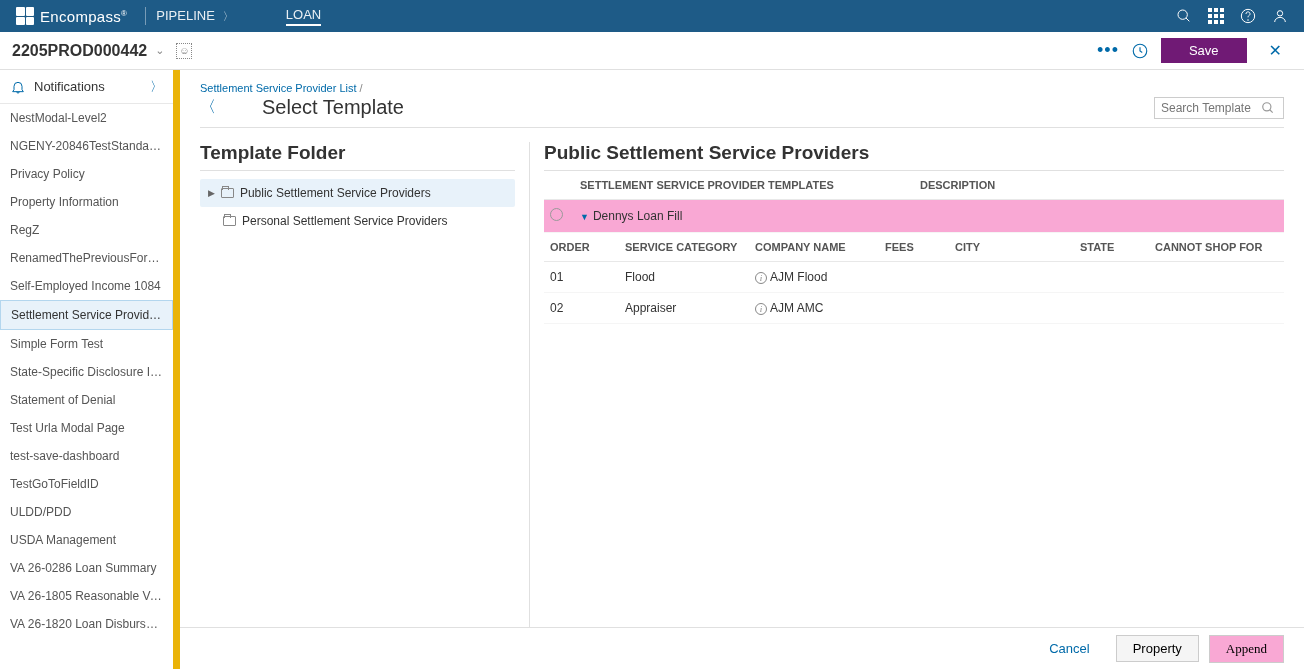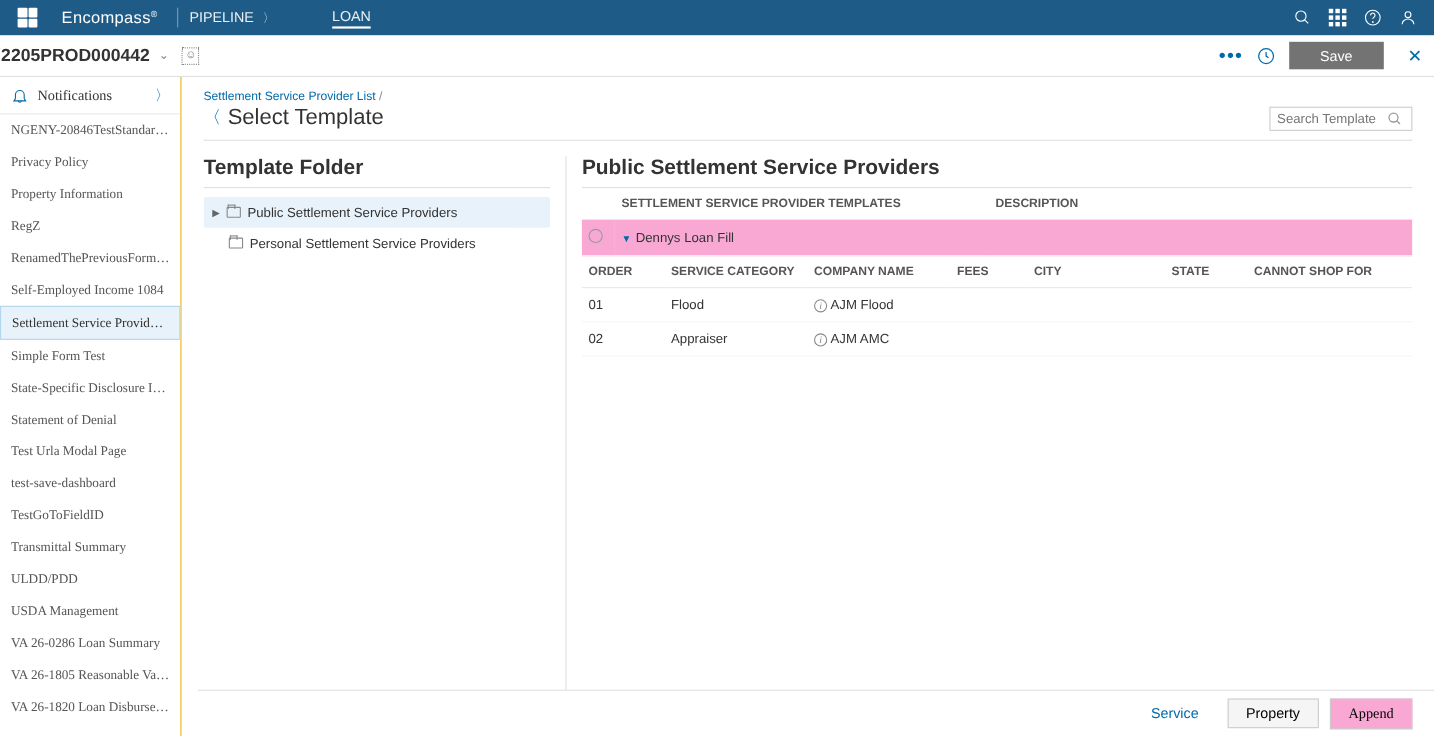--- a/index.html
+++ b/index.html
@@ -1,60 +1,60 @@
 <!DOCTYPE html>
 <html><head>
 <meta charset="utf-8">
 <style>
 * { box-sizing: border-box; margin: 0; padding: 0; }
 body { font-family: -apple-system, BlinkMacSystemFont, "Segoe UI", Arial, sans-serif; font-size: 13px; color: #333; background: #fff; width: 1304px; height: 669px; overflow: hidden; }
 
 
 .topbar { background: #1e5b87; height: 32px; display: flex; align-items: center; color: #fff; padding: 0 8px; }
-.logo-block { display: flex; align-items: center; gap: 22px; padding: 0 8px; }
+.logo-block { display: flex; align-items: center; gap: 6px; padding: 0 8px; }
 .logo-icon { width: 18px; height: 18px; display: grid; grid-template-columns: 1fr 1fr; grid-template-rows: 1fr 1fr; gap: 1px; }
 .logo-icon span { background: #fff; border-radius: 1px; }
 .logo-text { font-size: 15px; font-weight: 300; letter-spacing: 0.3px; }
 .logo-sup { font-size: 8px; vertical-align: super; }
 .topbar .divider { width: 1px; height: 18px; background: rgba(255,255,255,0.4); margin: 0 10px; }
 .breadcrumb-top { display: flex; align-items: center; gap: 8px; font-size: 13px; font-weight: 400; }
 .breadcrumb-top .crumb { color: rgba(255,255,255,0.9); padding-bottom: 2px; }
 .breadcrumb-top .crumb.active { border-bottom: 2px solid #fff; margin-left: 44px; }
 .breadcrumb-top .chev { color: rgba(255,255,255,0.7); font-size: 11px; }
 .topbar-right { margin-left: auto; display: flex; gap: 16px; align-items: center; padding-right: 8px; }
 .topbar-right svg { width: 16px; height: 16px; fill: none; stroke: #fff; stroke-width: 1.5; }
 
 
-.loanbar { height: 38px; border-bottom: 1px solid #e0e0e0; display: flex; align-items: center; padding: 0 1px; }
+.loanbar { height: 38px; border-bottom: 1px solid #e0e0e0; display: flex; align-items: center; padding: 0 12px; }
 .loan-num { font-size: 16px; font-weight: 600; color: #333; }
 .loanbar .chev-d { margin-left: 8px; color: #888; font-size: 11px; }
 .loanbar .badge { margin-left: 12px; width: 16px; height: 16px; border: 1px dotted #888; display: flex; align-items: center; justify-content: center; font-size: 10px; color: #888; }
 .loanbar-right { margin-left: auto; display: flex; align-items: center; gap: 12px; }
 .loanbar-right .dots { color: #006aa9; font-size: 18px; letter-spacing: 1px; cursor: pointer; }
 .loanbar-right svg { width: 18px; height: 18px; stroke: #006aa9; fill: none; stroke-width: 1.5; }
-.save-btn { background: #737373; color: #fff; border: none; padding: 5px 28px; font-size: 13px; cursor: pointer; }
+.save-btn { background: #701a75; color: #fff; border: none; padding: 5px 28px; font-size: 13px; cursor: pointer; }
 .close-x { color: #006aa9; font-size: 16px; cursor: pointer; padding: 0 10px; }
 
 
 .body { display: flex; height: calc(669px - 70px); }
-.sidebar { width: 165px; border-right: 1px solid #eab308; overflow-y: auto; flex-shrink: 0; font-family: Liberation Serif, serif; }
+.sidebar { width: 180px; border-right: 7px solid #eab308; overflow-y: auto; flex-shrink: 0; }
 .notif-row { height: 34px; display: flex; align-items: center; padding: 0 10px; border-bottom: 1px solid #e8e8e8; }
 .notif-row svg { width: 16px; height: 16px; stroke: #006aa9; fill: none; stroke-width: 1.5; margin-right: 8px; }
 .notif-row .label { flex: 1; color: #333; font-size: 13px; }
 .notif-row .chev { color: #006aa9; }
 .side-item { padding: 7px 10px; font-size: 12px; color: #555; cursor: pointer; white-space: nowrap; overflow: hidden; text-overflow: ellipsis; }
 .side-item.selected { background: #e8f2fa; border: 1px solid #b3d6ee; color: #333; }
 
 
 .main { flex: 1; display: flex; flex-direction: column; padding: 12px 20px 0 20px; position: relative; }
 .crumb-small { font-size: 11px; color: #006aa9; }
 .crumb-small .sep { color: #888; }
 .title-row { display: flex; align-items: center; gap: 6px; margin-top: 2px; margin-bottom: 8px; }
 .title-row .back-chev { color: #006aa9; font-size: 16px; cursor: pointer; }
-.page-title { font-size: 20px; font-weight: 400; color: #333; }
+.page-title { font-size: 20px; font-weight: 400; color: #333; margin-left: 40px; }
 .search-box { margin-left: auto; display: flex; align-items: center; border: 1px solid #ccc; padding: 3px 6px; width: 130px; }
 .search-box input { border: none; outline: none; width: 100px; font-size: 12px; }
 .search-box svg { width: 14px; height: 14px; stroke: #999; fill: none; stroke-width: 2; }
 hr.sep { border: none; border-top: 1px solid #e0e0e0; margin: 0 0 14px 0; }
 
 .columns { display: flex; flex: 1; overflow: hidden; }
 .folder-col { width: 330px; border-right: 1px solid #e0e0e0; padding-right: 14px; }
 .panel-title { font-size: 19px; font-weight: 600; color: #333; margin-bottom: 6px; }
 .folder-col hr { border: none; border-top: 1px solid #e0e0e0; margin-bottom: 8px; }
 .folder-item { display: flex; align-items: center; gap: 6px; padding: 7px 8px; font-size: 12px; cursor: pointer; border-radius: 2px; }
@@ -148,34 +148,34 @@
   <div class="sidebar">
     <div class="notif-row">
       <svg viewBox="0 0 24 24">
           <path d="M18 16v-5a6 6 0 10-12 0v5l-2 3h16z"></path>
           <path d="M10 19a2 2 0 004 0"></path>
         </svg>
       <span class="label">Notifications</span>
       <span class="chev">〉</span>
     </div>
     <div id="side-items">
+        <div class="side-item">NestModal-Level2</div>
         <div class="side-item">NGENY-20846TestStandardForm</div>
         <div class="side-item">Privacy Policy</div>
         <div class="side-item">Property Information</div>
         <div class="side-item">RegZ</div>
         <div class="side-item">RenamedThePreviousForm_202...</div>
         <div class="side-item">Self-Employed Income 1084</div>
         <div class="side-item selected">Settlement Service Provider List</div>
         <div class="side-item">Simple Form Test</div>
         <div class="side-item">State-Specific Disclosure Informa...</div>
         <div class="side-item">Statement of Denial</div>
         <div class="side-item">Test Urla Modal Page</div>
         <div class="side-item">test-save-dashboard</div>
         <div class="side-item">TestGoToFieldID</div>
-        <div class="side-item">Transmittal Summary</div>
         <div class="side-item">ULDD/PDD</div>
         <div class="side-item">USDA Management</div>
         <div class="side-item">VA 26-0286 Loan Summary</div>
         <div class="side-item">VA 26-1805 Reasonable Value</div>
         <div class="side-item">VA 26-1820 Loan Disbursement</div>
       </div>
   </div>
 
   <div class="main">
     <div class="crumb-small">
@@ -262,16 +262,16 @@
                 <td></td>
               </tr>
             </tbody>
         </table>
       </div>
     </div>
   </div>
 </div>
 
 <div class="footer">
-  <button class="btn link">Service</button>
+  <button class="btn link">Cancel</button>
   <button class="btn">Property</button>
   <button class="btn append">Append</button>
 </div>
 
 </body></html>

